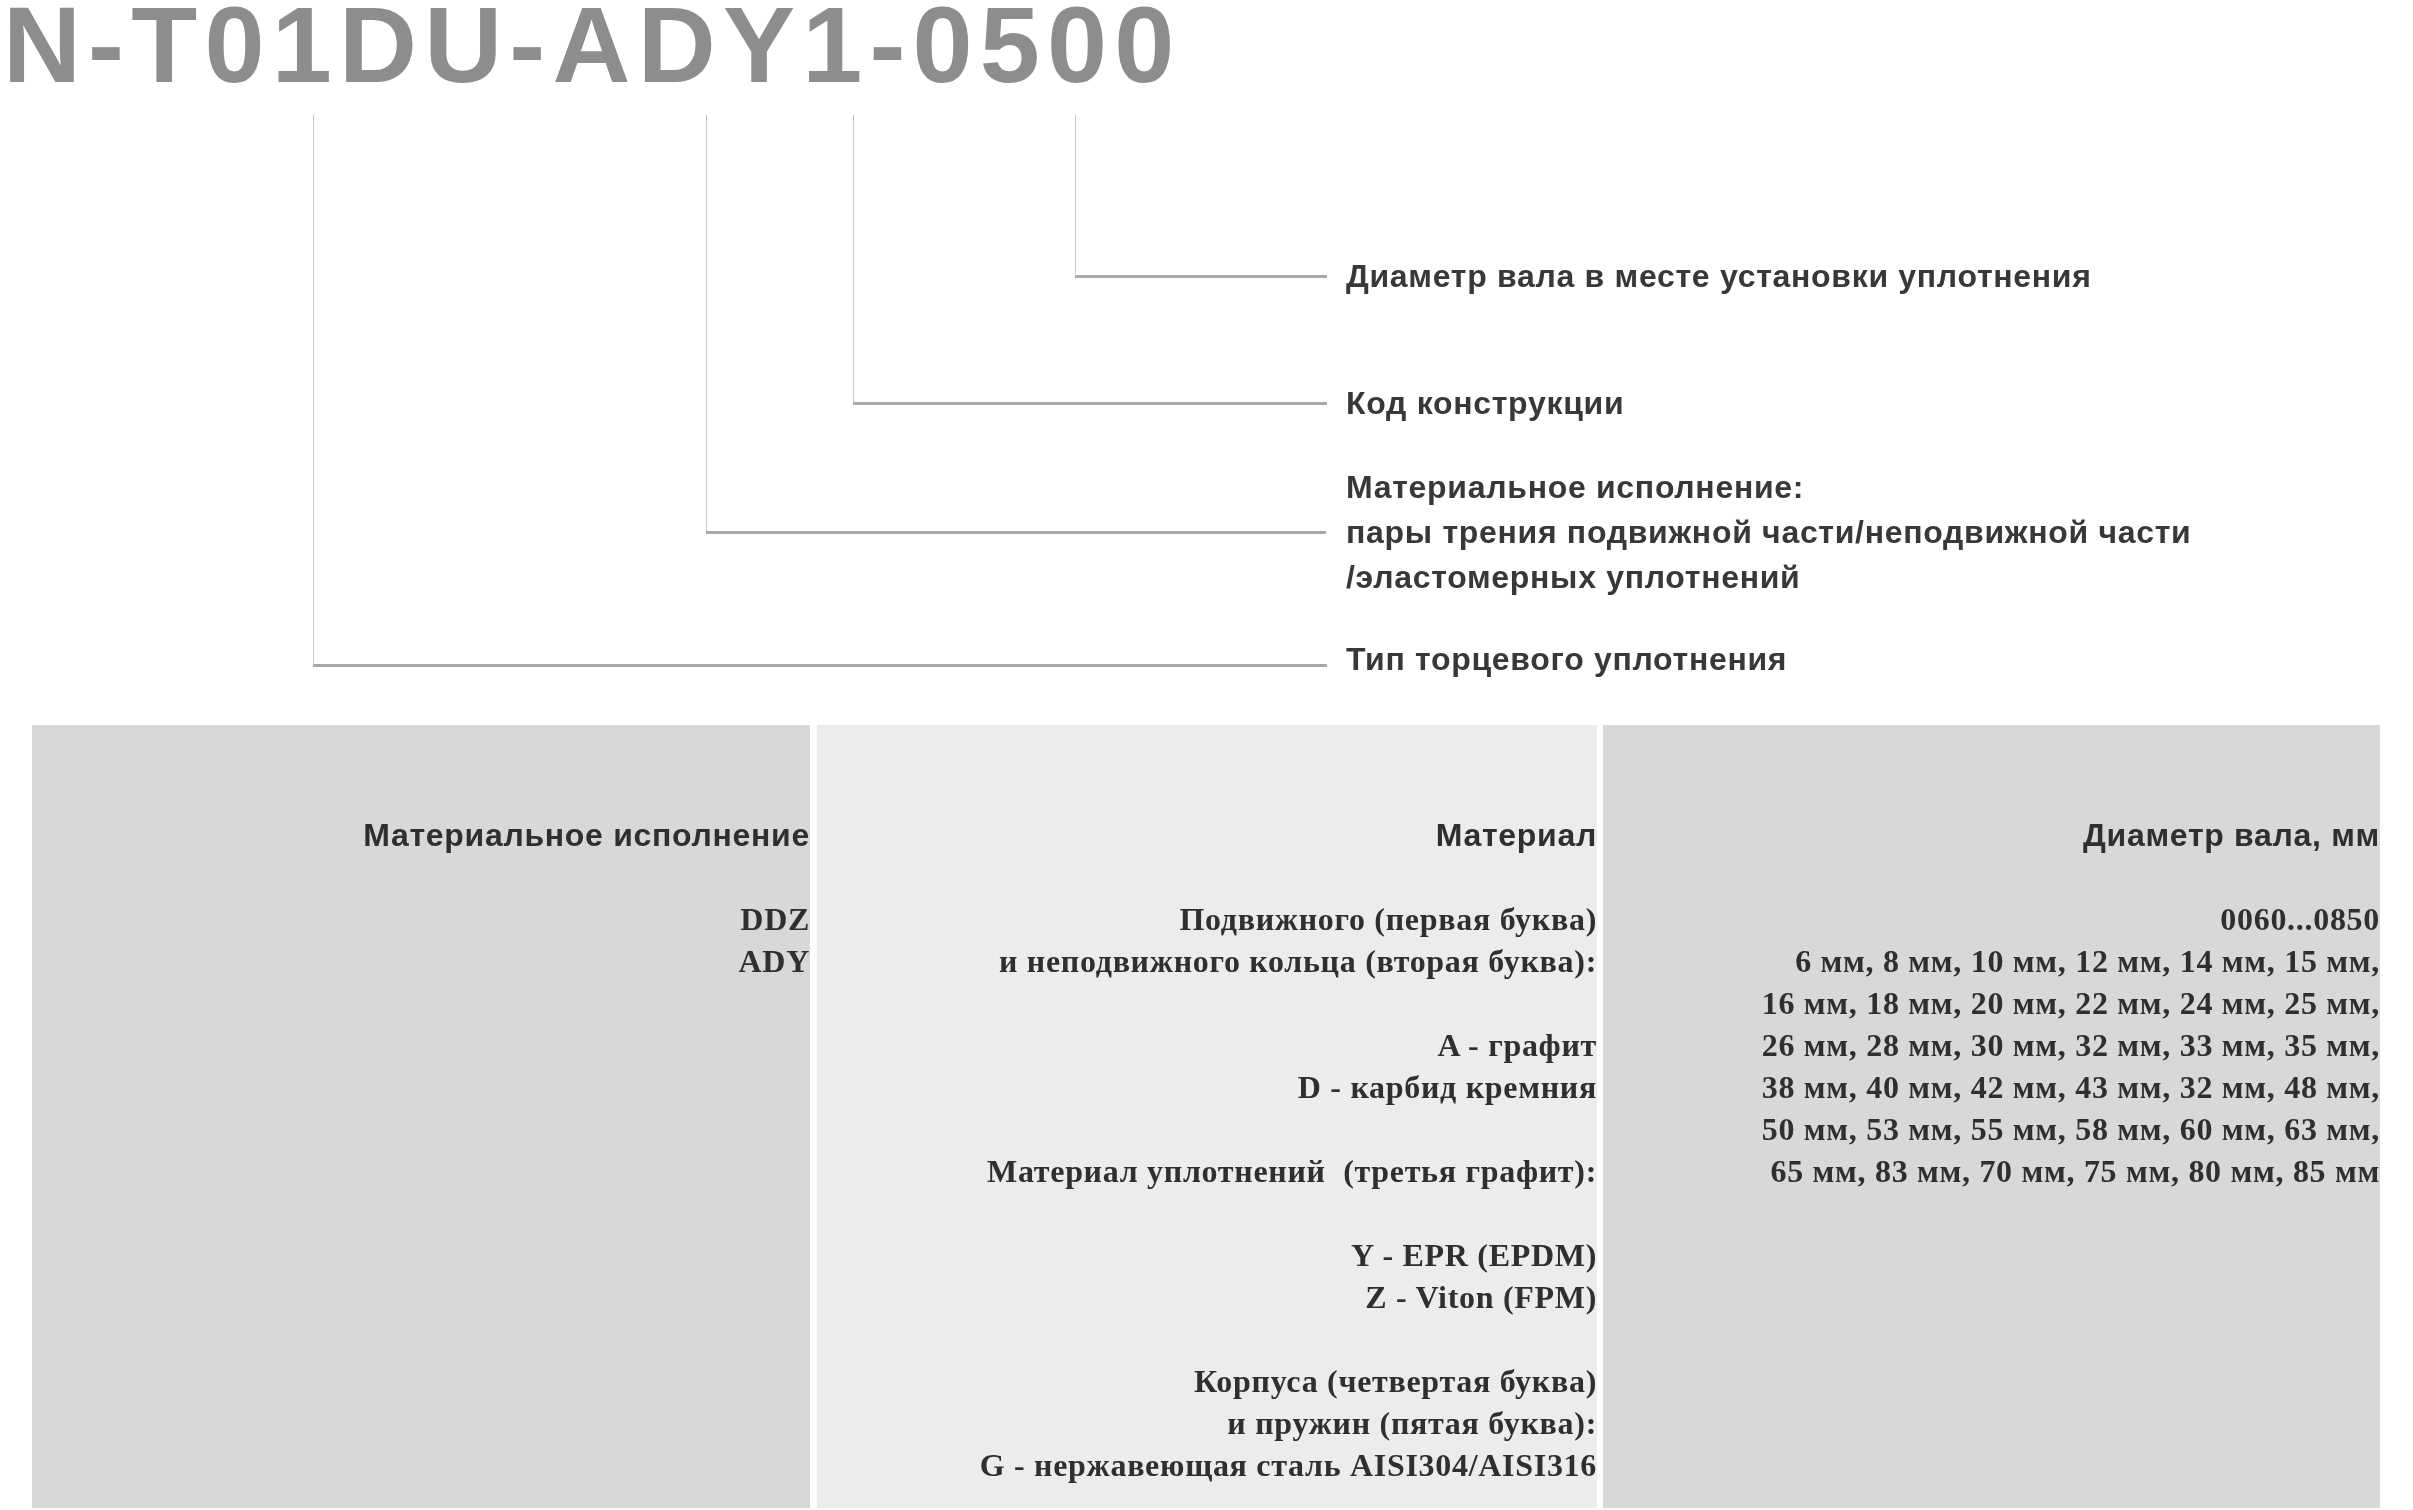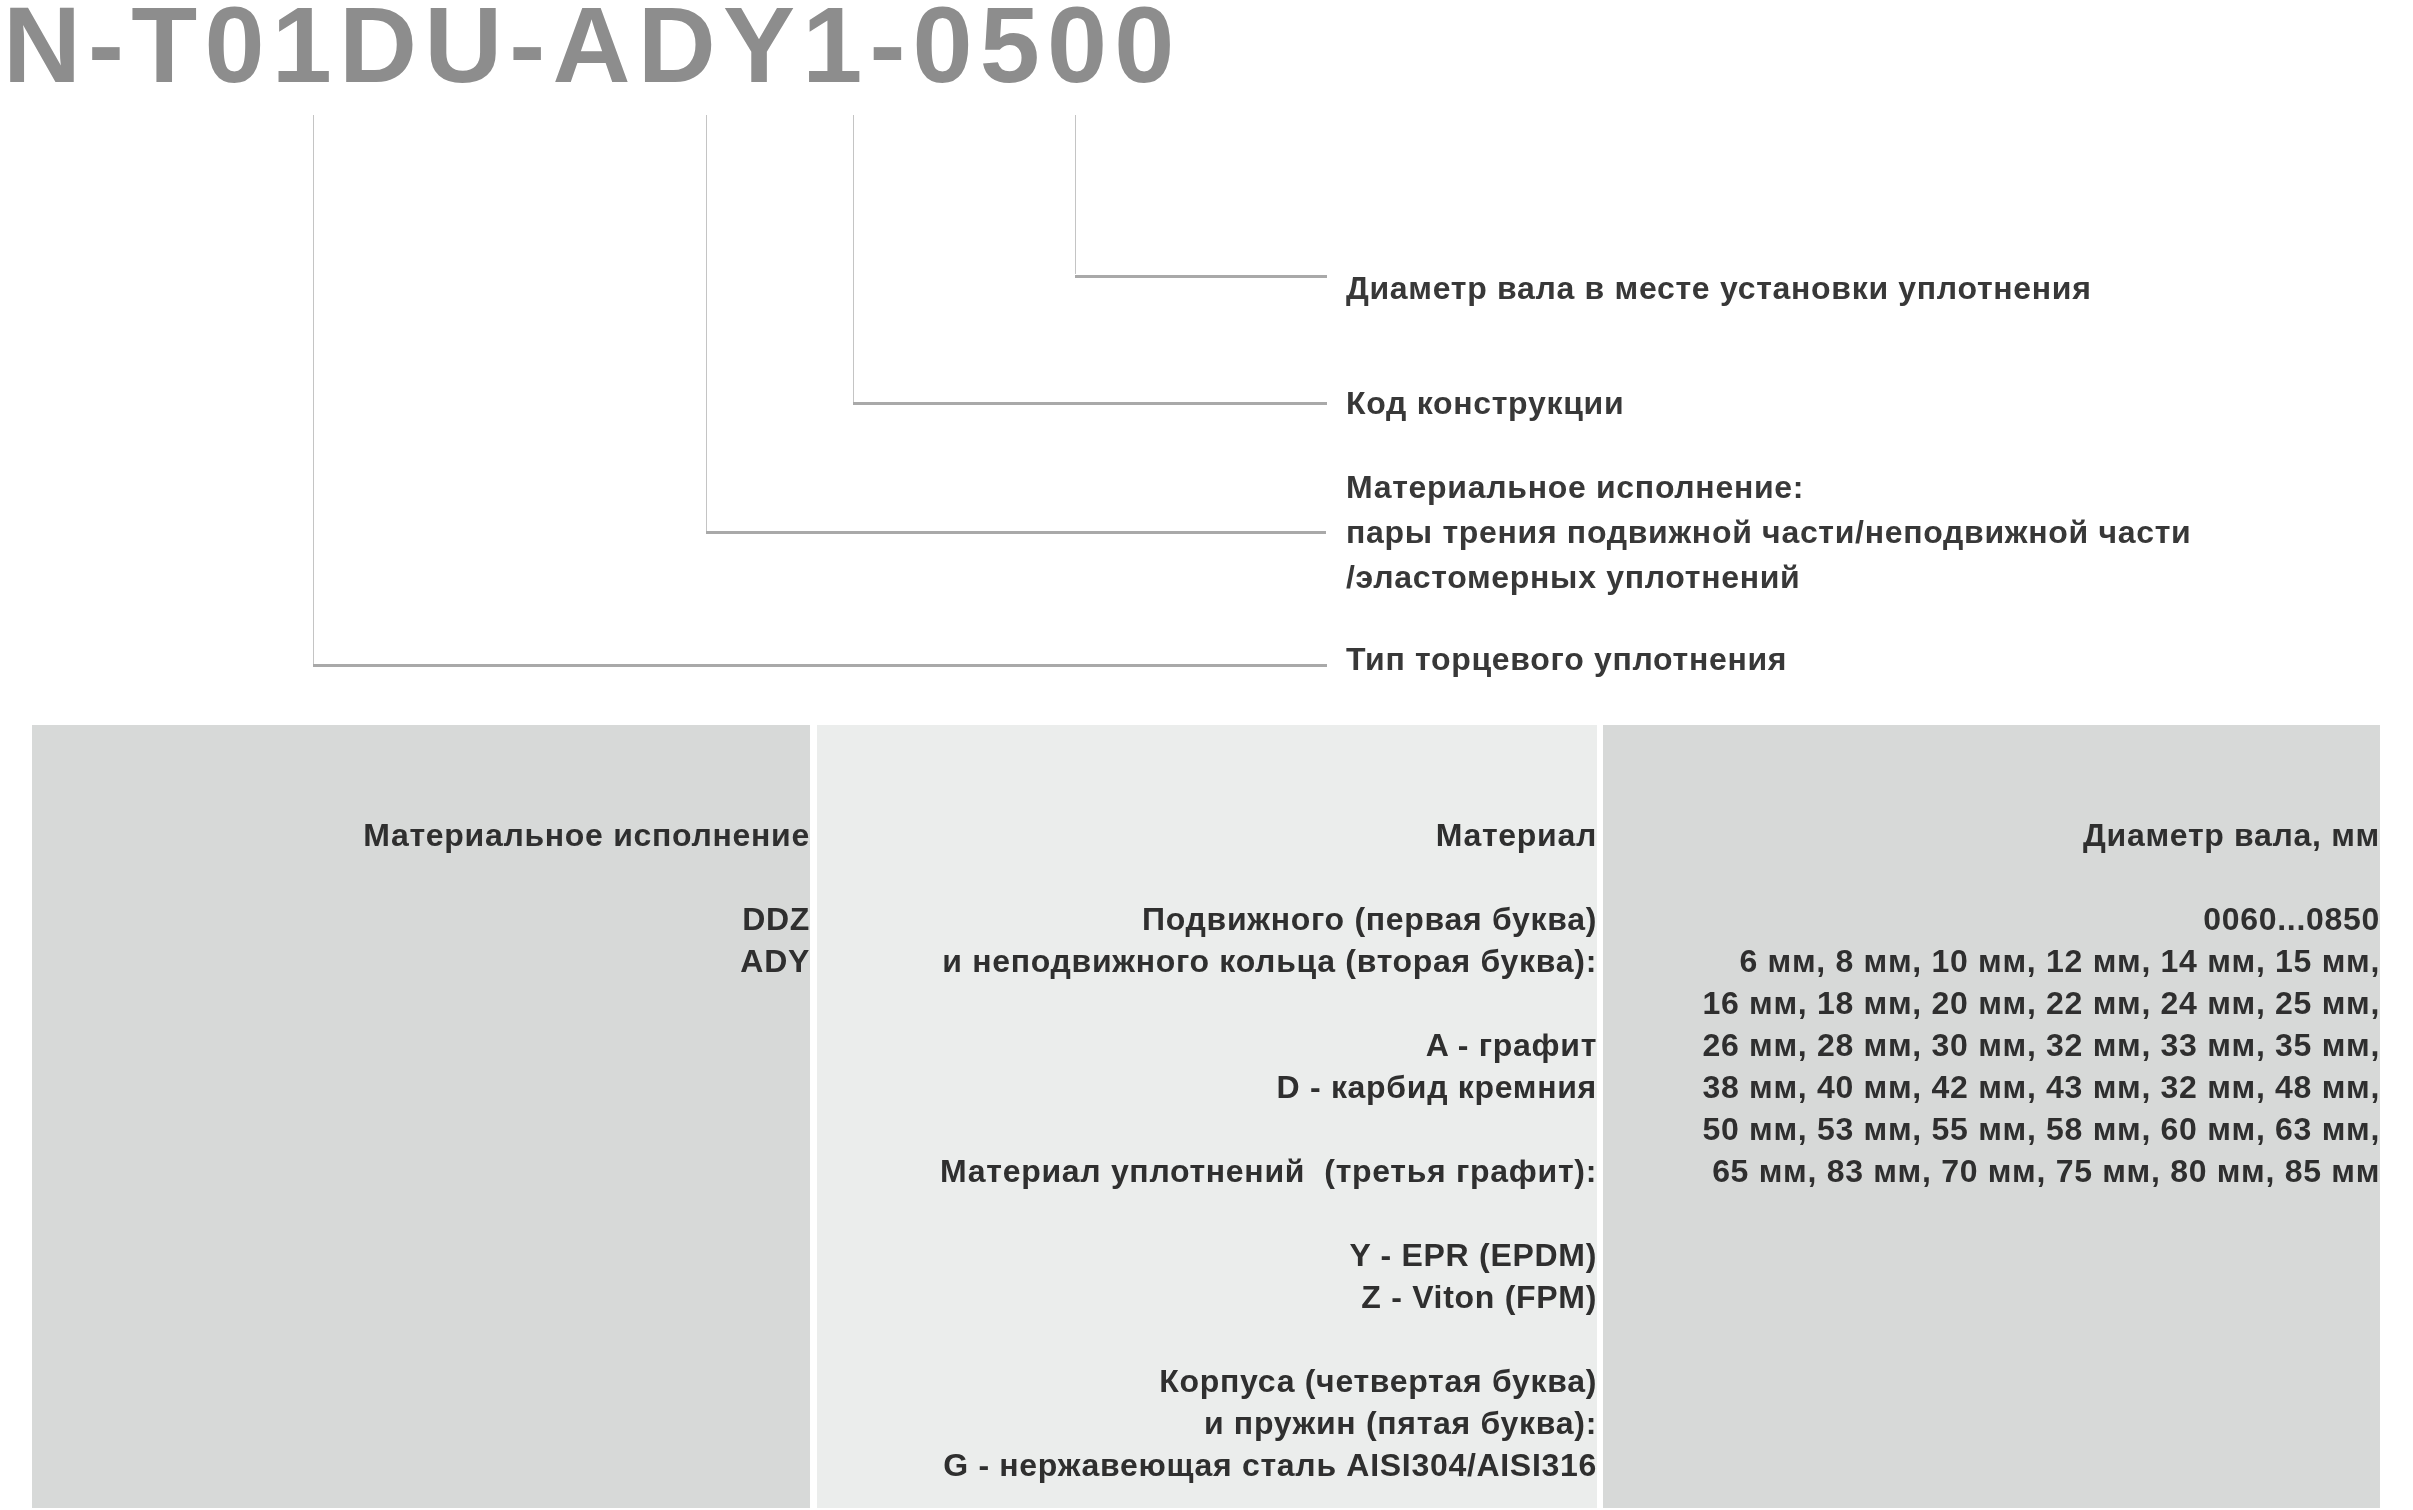--- a/index.html
+++ b/index.html
@@ -37,42 +37,42 @@
   .callout-label{
     position:absolute;
     left:1346px;
     font-size:32px;
     font-weight:700;
     line-height:40px;
     letter-spacing:0.7px;
     color:#383838;
     white-space:nowrap;
   }
-  .cl-shaft-diameter{top:268px;}
+  .cl-shaft-diameter{top:256px;}
   .cl-construction-code{top:383px;}
   .cl-material-execution{top:465px;line-height:45px;}
   .cl-seal-type{top:639px;}
   
   .col{
     position:absolute;
     top:725px;
     height:783px;
     box-sizing:border-box;
     padding-top:89px;
     font-size:32px;
     font-weight:700;
     letter-spacing:0.7px;
     color:#2f2f2f;
     text-align:right;
   }
   .col-material-execution{left:32px;width:778px;padding-left:67px;}
   .col-material{left:817px;width:780px;padding-left:86px;}
   .col-shaft-diameter{left:1603px;width:777px;padding-left:60px;}
   .cell-header{height:42px;line-height:42px;white-space:pre;}
-  .tline{height:42px;line-height:42px;white-space:pre;}
+  .tline{height:42px;line-height:42px;white-space:pre;font-family:Liberation Serif, serif;}
 </style>
 </head>
 <body>
 
 <div class="canvas">
 
   <h1 class="title" style="color: rgb(141, 141, 141);">N-T01DU-ADY1-0500</h1>
 
   <div class="vline v-shaft-diameter" style="background: rgb(196, 196, 196);"></div>
   <div class="vline v-construction-code" style="background: rgb(196, 196, 196);"></div>

